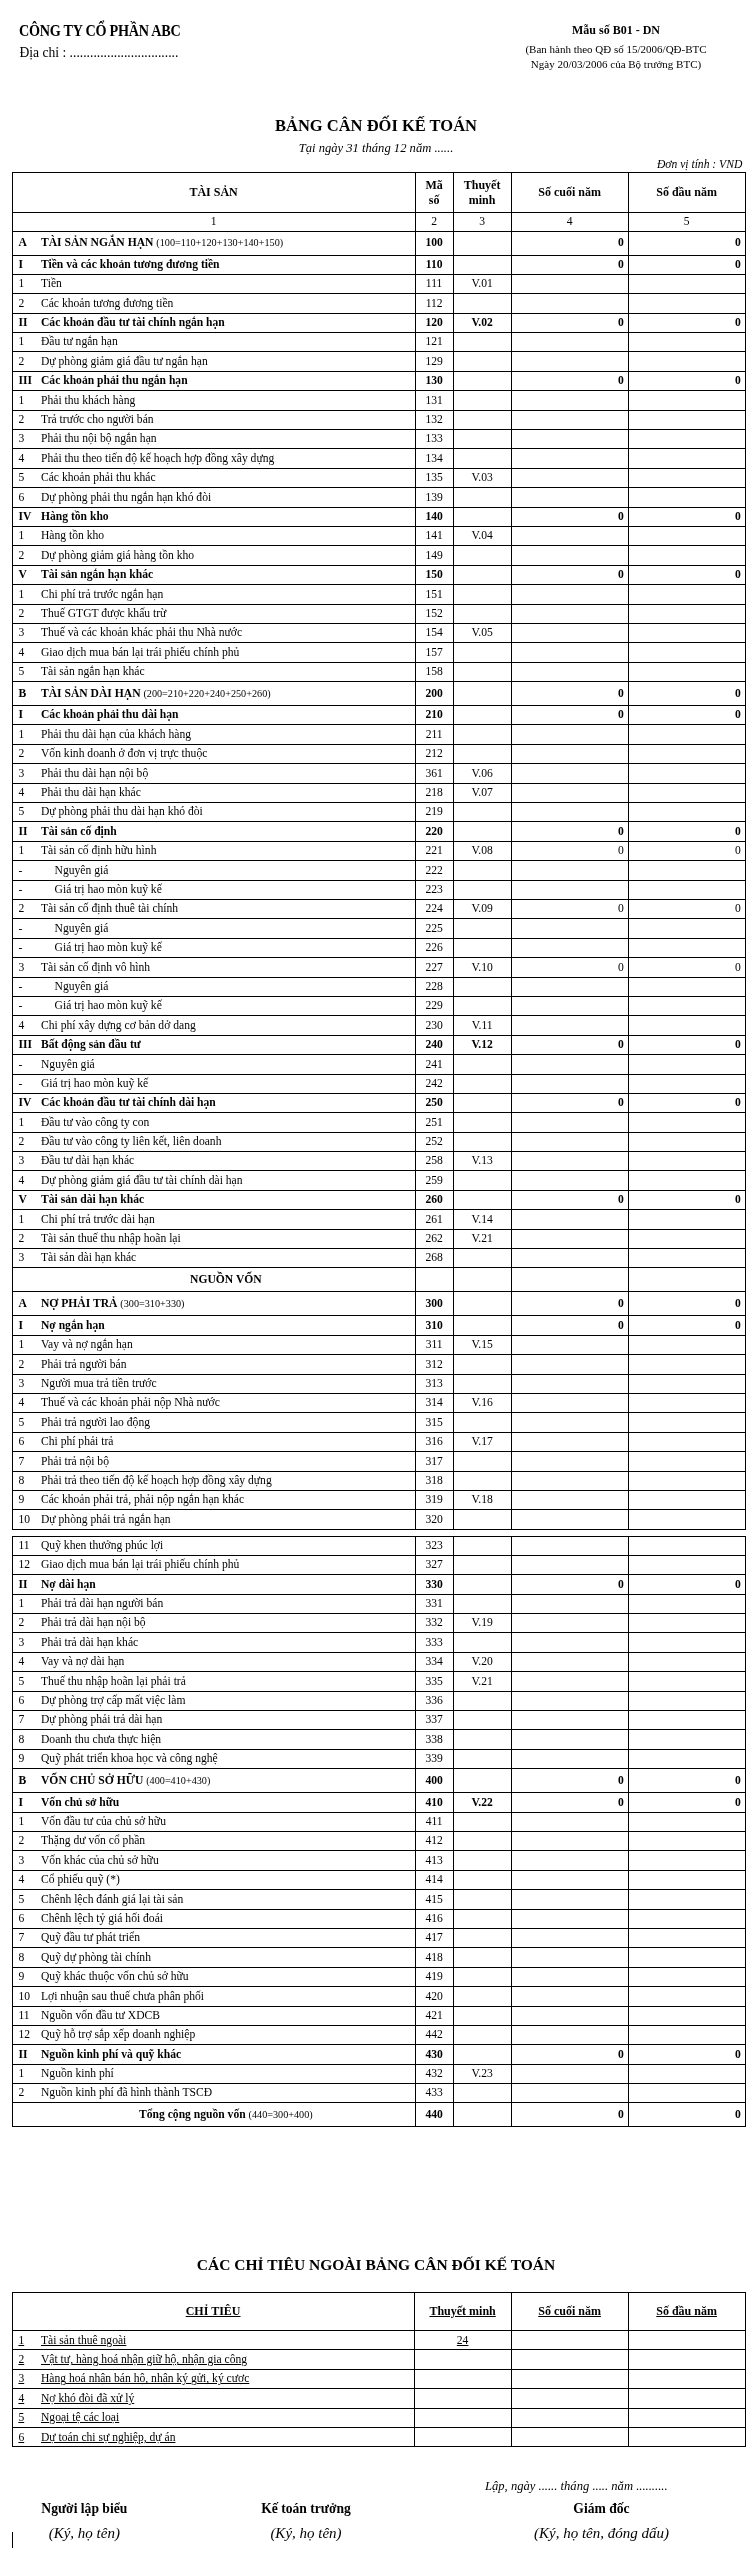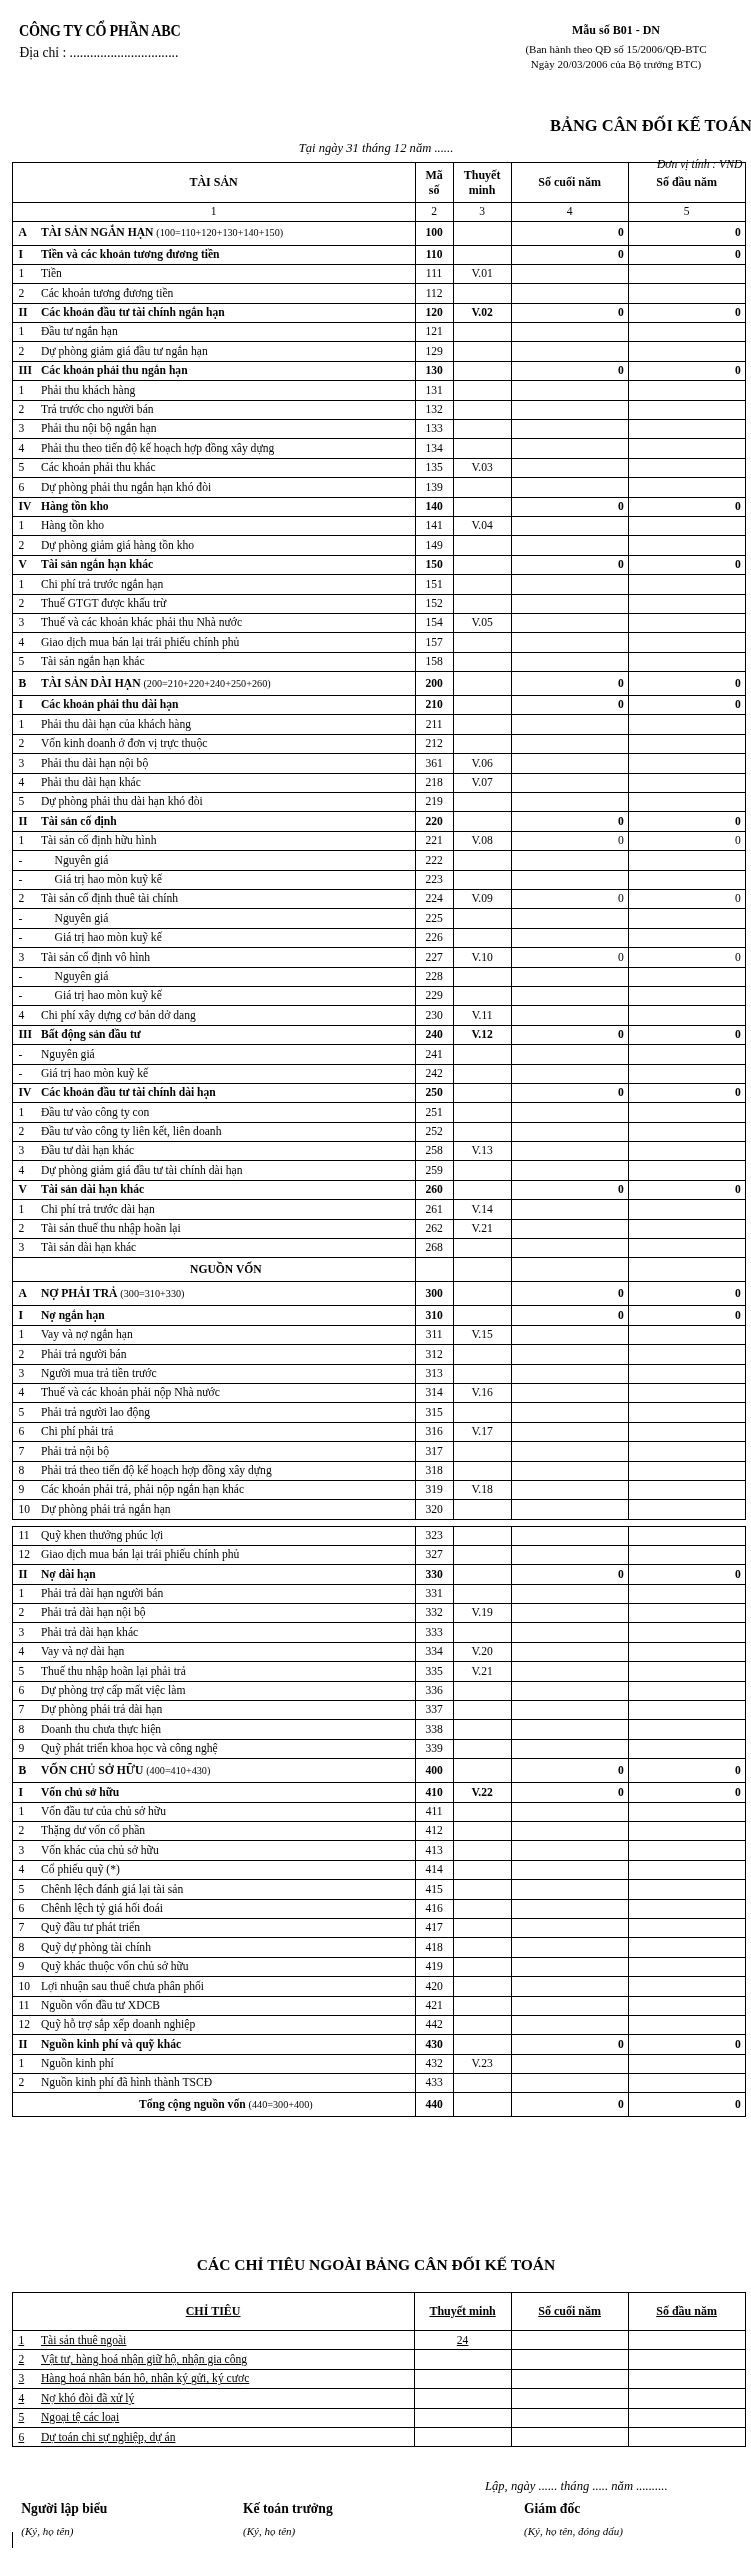--- a/index.html
+++ b/index.html
@@ -4,25 +4,25 @@
 <style>
   html, body { margin: 0; padding: 0; background: #ffffff; }
   body { width: 752px; height: 2576px; position: relative; overflow: hidden;
          font-family: "Liberation Serif", "DejaVu Serif", serif; color: #000; }
   .narrow { transform: scaleX(0.86); transform-origin: left center; display: inline-block; white-space: nowrap; }
   .hdr-left { position: absolute; left: 19.4px; top: 21.3px; }
   .company { font-weight: bold; font-size: 16.5px; letter-spacing: -0.3px; }
   .address { font-size: 13.6px; margin-top: 3.9px; }
   .hdr-right { position: absolute; left: 485px; width: 262px; top: 23px; text-align: center; font-size: 11px; line-height: 15.5px; }
   .form-no { font-weight: bold; font-size: 12px; margin-bottom: 3px; }
-  .title { position: absolute; left: 0; width: 752px; top: 116px; text-align: right; font-weight: bold; font-size: 16.5px; }
+  .title { position: absolute; left: 0; width: 752px; top: 116px; text-align: center; font-weight: bold; font-size: 16.5px; }
   .subtitle { position: absolute; left: 0; width: 752px; top: 141px; text-align: center; font-style: italic; font-size: 12.6px; }
   .unit { position: absolute; right: 9.7px; top: 158px; font-style: italic; font-size: 11.6px; }
 
-  table.bs { position: absolute; left: 11.6px; top: 162px; border-collapse: collapse; table-layout: fixed; width: 734px; }
+  table.bs { position: absolute; left: 11.6px; top: 172px; border-collapse: collapse; table-layout: fixed; width: 734px; }
   table.bs td, table.bs th { border: 1px solid #000; padding: 0 3.9px; height: 18.4px; font-size: 11.6px; line-height: 13.6px; overflow: hidden; white-space: nowrap; }
   table.bs th { font-weight: bold; text-align: center; height: 39px; font-size: 12px; line-height: 14.6px; }
   table.bs tr.colnum td { text-align: center; height: 17.5px; font-size: 11.6px; }
   td.stt { border-right: none !important; width: 17.5px; padding-left: 5.8px !important; text-align: left; }
   td.name { border-left: none !important; }
   td.code { text-align: center; }
   td.note { text-align: center; }
   td.num { text-align: right; }
   tr.bold td { font-weight: bold; }
   tr.tall td { height: 23px; }
@@ -30,23 +30,23 @@
   .formula { font-weight: normal; font-size: 10.2px; }
   tr.gap td { height: 5.8px; border-left: none; border-right: none; padding: 0; }
   td.sub-indent { padding-left: 17.5px !important; }
 
   .title2 { position: absolute; left: 0; width: 752px; top: 2256px; text-align: center; font-weight: bold; font-size: 15.5px; }
   table.off { position: absolute; left: 11.6px; top: 2292px; border-collapse: collapse; table-layout: fixed; width: 734px; }
   table.off td, table.off th { border: 1px solid #000; padding: 0 3.9px; height: 18.4px; font-size: 11.6px; white-space: nowrap; overflow: hidden; text-decoration: underline; }
   table.off th { height: 37px; font-weight: bold; text-align: center; font-size: 12px; }
 
   .sign-date { position: absolute; left: 485px; top: 2479px; font-style: italic; font-size: 12.6px; }
-  .sign { position: absolute; top: 2501px; text-align: left; }
+  .sign { position: absolute; top: 2501px; text-align: center; }
   .sign .role { font-weight: bold; font-size: 13.6px; }
-  .sign .hint { font-style: italic; font-size: 11px; margin-top: 7.8px; }
+  .sign .hint { font-style: italic; font-size: 15px; margin-top: 7.8px; }
   .cursor-line { position: absolute; left: 11.6px; top: 2532px; width: 1px; height: 15.5px; background: #000; }
 </style>
 </head>
 <body>
 
 <div class="hdr-left">
   <div class="company narrow">CÔNG TY CỔ PHẦN ABC</div><br>
   <div class="address">Địa chỉ : ................................</div>
 </div>
 

